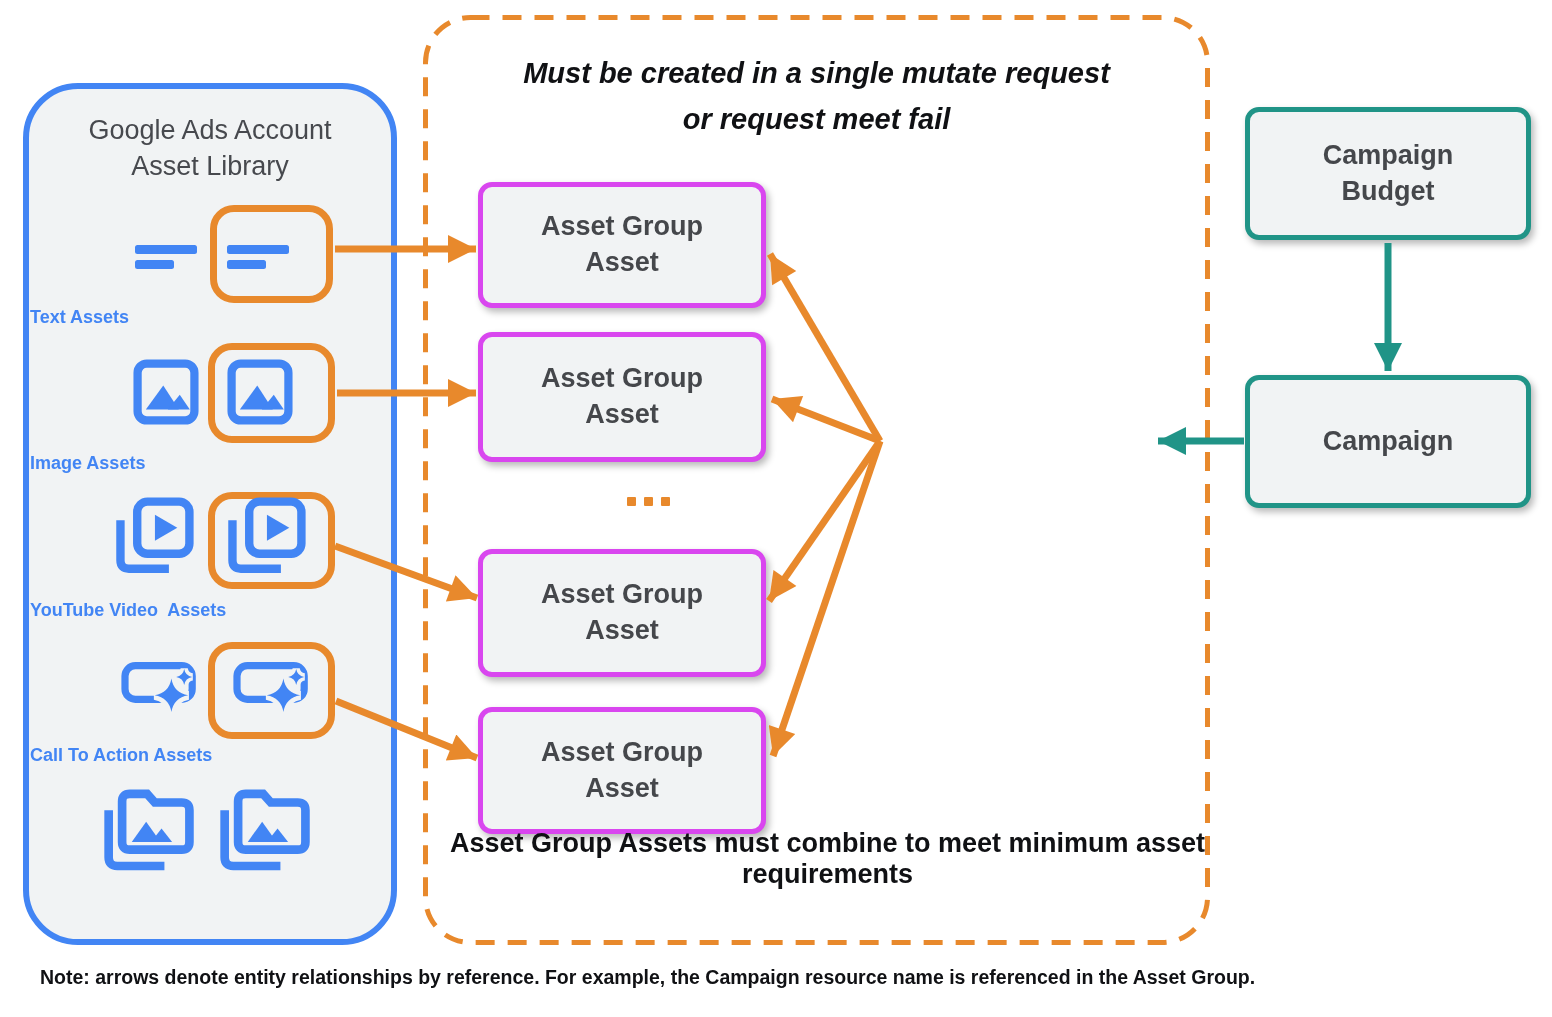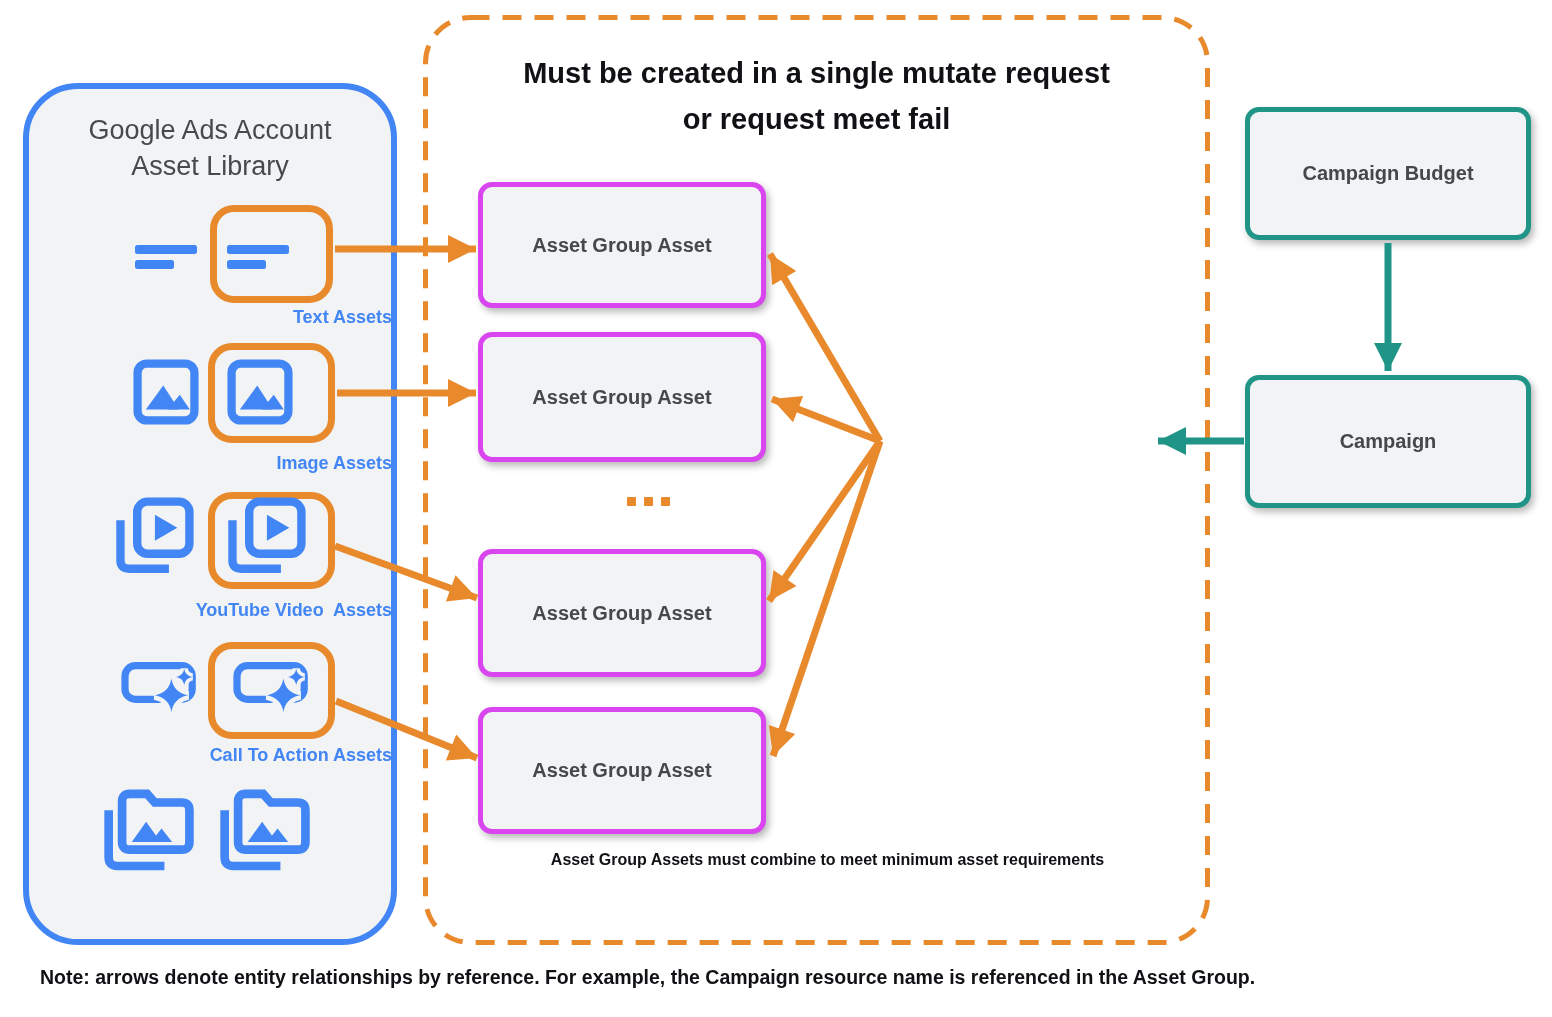--- a/index.html
+++ b/index.html
@@ -6,38 +6,38 @@
   #canvas{position:relative;width:1552px;height:1017px;background:#ffffff;overflow:hidden;
           font-family:"Liberation Sans", sans-serif;}
   .abs{position:absolute;}
   
   #library-panel{left:23px;top:83px;width:374px;height:862px;background:#F1F3F4;
      border:6px solid #4285F4;border-radius:55px;box-sizing:border-box;z-index:2;}
   #dashed-svg{left:0;top:0;width:1552px;height:1017px;z-index:1;}
   
   .node{box-sizing:border-box;background:#F1F3F4;border-radius:14px;z-index:3;
         display:flex;align-items:center;justify-content:center;text-align:center;
-        font-weight:bold;color:#45474B;font-size:20px;line-height:1.32;
+        font-weight:bold;color:#45474B;font-size:27px;line-height:1.32;
         box-shadow:3px 4px 7px rgba(0,0,0,0.28);}
   .orange-node{border:5px solid #d946ef;}
   .teal-node{border:5px solid #209487;}
   .node .inner{display:block;}
   
   .panel-title{left:40px;top:112px;width:340px;text-align:center;font-weight:normal;
      color:#47494E;font-size:27px;line-height:1.35;z-index:4;}
-  .asset-label{left:30px;width:362px;text-align:right;font-weight:bold;color:#4285F4;
+  .asset-label{left:30px;width:362px;text-align:left;font-weight:bold;color:#4285F4;
      font-size:18px;z-index:4;white-space:pre;}
   .icon-frame{box-sizing:border-box;border:7px solid #E8892C;border-radius:24px;z-index:4;}
   .bar{position:absolute;background:#4285F4;border-radius:2.5px;}
   .icon-wrap{z-index:5;}
   
   .mutate-title{left:423px;top:50px;width:787px;text-align:center;z-index:4;
-     font-weight:bold;color:#101114;font-size:29px;line-height:1.6;}
-  .mutate-footnote{left:423px;top:851px;width:787px;text-align:center;z-index:4;
-     font-weight:bold;color:#101114;font-size:16px;padding-left:11px;}
+     font-weight:bold;font-style:italic;color:#101114;font-size:29px;line-height:1.6;}
+  .mutate-footnote{left:423px;top:828px;width:787px;text-align:center;z-index:4;
+     font-weight:bold;color:#101114;font-size:27px;padding-left:11px;}
   .ellipsis-dots{left:627px;top:497px;display:flex;gap:8px;z-index:4;}
   .ellipsis-dots i{display:block;width:9px;height:9px;background:#E8892C;border-radius:1px;}
   .note-text{left:40px;top:966px;width:1480px;font-weight:bold;color:#101114;font-size:19.5px;z-index:4;}
   #arrow-svg{left:0;top:0;width:1552px;height:1017px;z-index:10;pointer-events:none;}
 </style>
 </head>
 <body>
 
 <div id="canvas">
 

